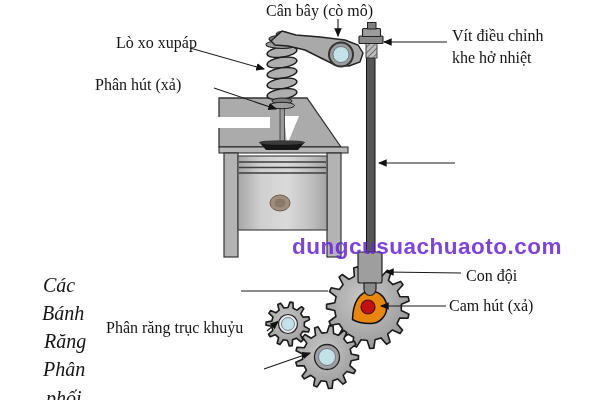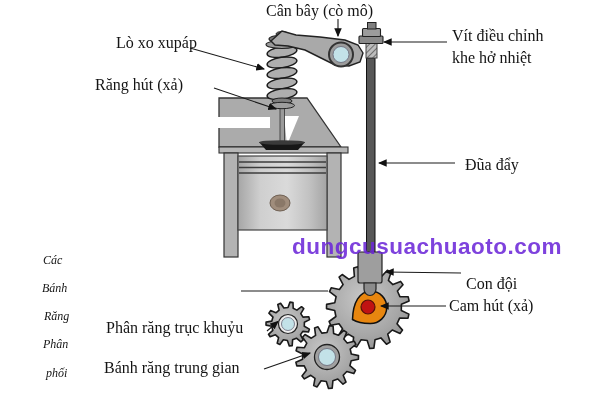--- a/index.html
+++ b/index.html
@@ -7,22 +7,22 @@
     position:relative;width:600px;height:400px;background:#ffffff;overflow:hidden;
     font-family:"Liberation Serif", serif;
   }
   .stage svg{position:absolute;left:0;top:0;}
   .lbl{
     position:absolute;font-size:16px;line-height:19px;color:#141414;
     white-space:nowrap;font-family:"Liberation Serif", serif;
   }
   .lbl.two-line{white-space:pre-line;line-height:22px;}
   .grp-word{
-    position:absolute;font-size:12px;font-style:italic;color:#141414;
-    font-family:"Liberation Serif", serif;white-space:nowrap;
+    position:absolute;font-size:20px;font-style:italic;color:#141414;
+    font-family:"Liberation Serif", serif;white-space:nowrap;margin-top:21px;
   }
   .watermark{
     position:absolute;left:292px;top:234px;
     font-family:"Liberation Sans", sans-serif;
     font-weight:bold;font-size:22.5px;letter-spacing:0.5px;
     color:#6d28d9;opacity:0.88;white-space:nowrap;
   }
 </style>
 </head>
 <body>
@@ -136,29 +136,27 @@
     <line x1="455" y1="163" x2="379" y2="163" marker-end="url(#arrow)"></line>
     <line x1="461" y1="273" x2="386" y2="272" marker-end="url(#arrow)"></line>
     <line x1="446" y1="306" x2="381" y2="306" marker-end="url(#arrow)"></line>
     <line x1="241" y1="291" x2="328" y2="291"></line>
     <line x1="267" y1="331" x2="278" y2="321.5" marker-end="url(#arrow)"></line>
     <line x1="264" y1="369" x2="310" y2="353" marker-end="url(#arrow)"></line>
   </g>
 </svg>
 
 <div class="lbl" style="left:76px;top:33px;margin-left:40px;">Lò xo xupáp</div>
-<div class="lbl" style="left:95px;top:75px;">Răng hút (xả)</div>
+<div class="lbl" style="left:95px;top:75px;">Phân hút (xả)</div>
 <div class="lbl two-line" style="left:452px;top:25px;">Vít điều chỉnh
 khe hở nhiệt</div>
 <div class="lbl" style="left:266px;top:1px;">Cân bây (cò mô)</div>
-<div class="lbl" style="left:465px;top:155px;">Đũa đẩy</div>
-<div class="lbl" style="left:466px;top:274px;text-align:center;">Con đội</div>
+<div class="lbl" style="left:466px;top:266px;text-align:center;">Con đội</div>
 <div class="lbl" style="left:449px;top:296px;">Cam hút (xả)</div>
 <div class="lbl" style="left:106px;top:318px;">Phân răng trục khuỷu</div>
-<div class="lbl" style="left:104px;top:358px;">Bánh răng trung gian</div>
 
 <div>
   <div class="grp-word" style="left:43px;top:253px;">Các</div>
   <div class="grp-word" style="left:42px;top:281px;">Bánh</div>
   <div class="grp-word" style="left:44px;top:309px;">Răng</div>
   <div class="grp-word" style="left:43px;top:337px;">Phân</div>
   <div class="grp-word" style="left:46px;top:366px;">phối</div>
 </div>
 
 <div class="watermark">dungcusuachuaoto.com</div>

